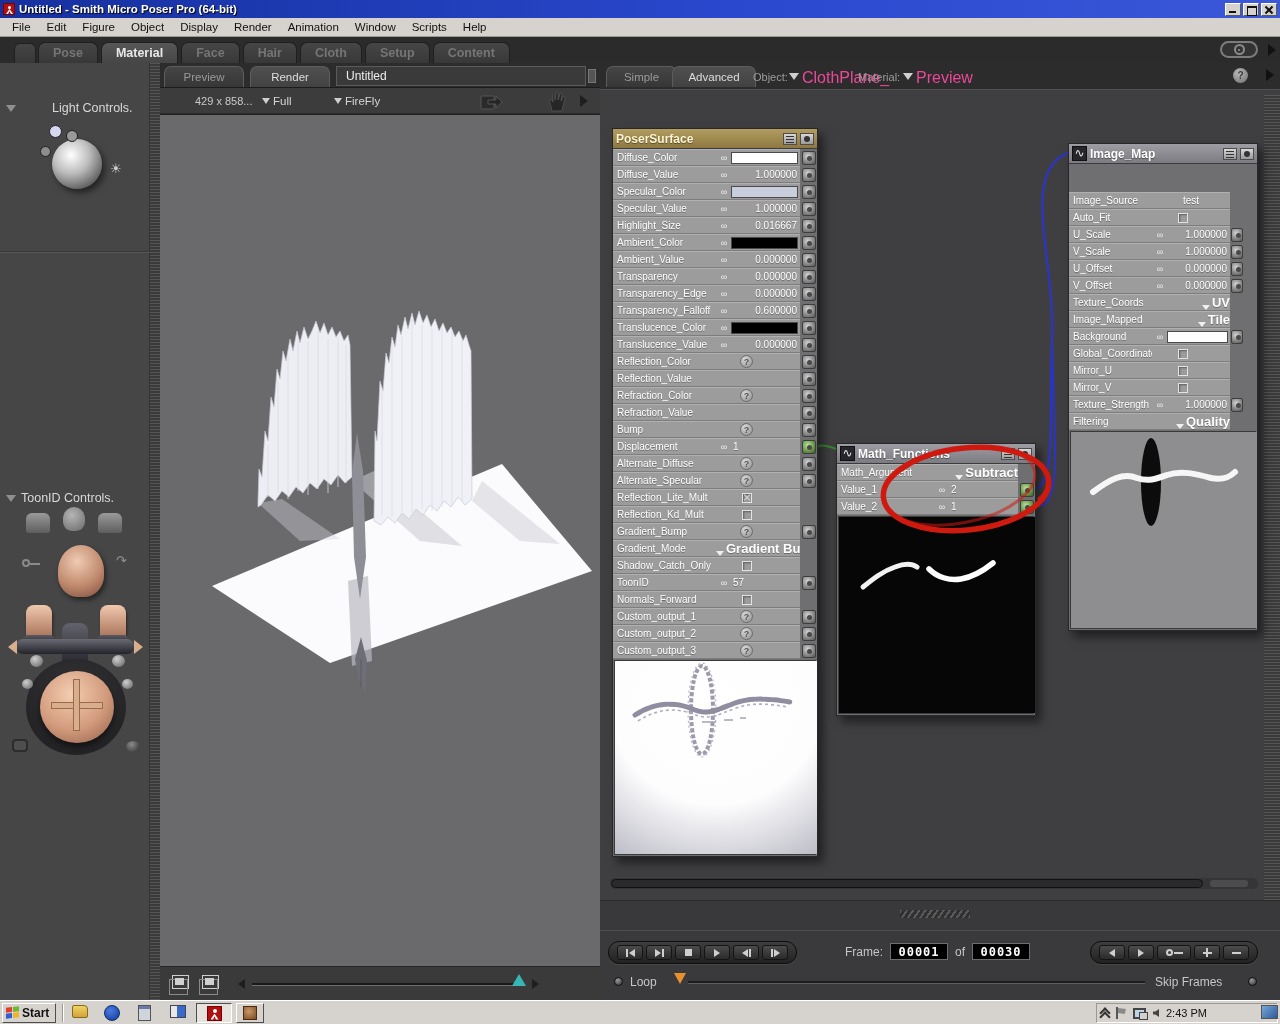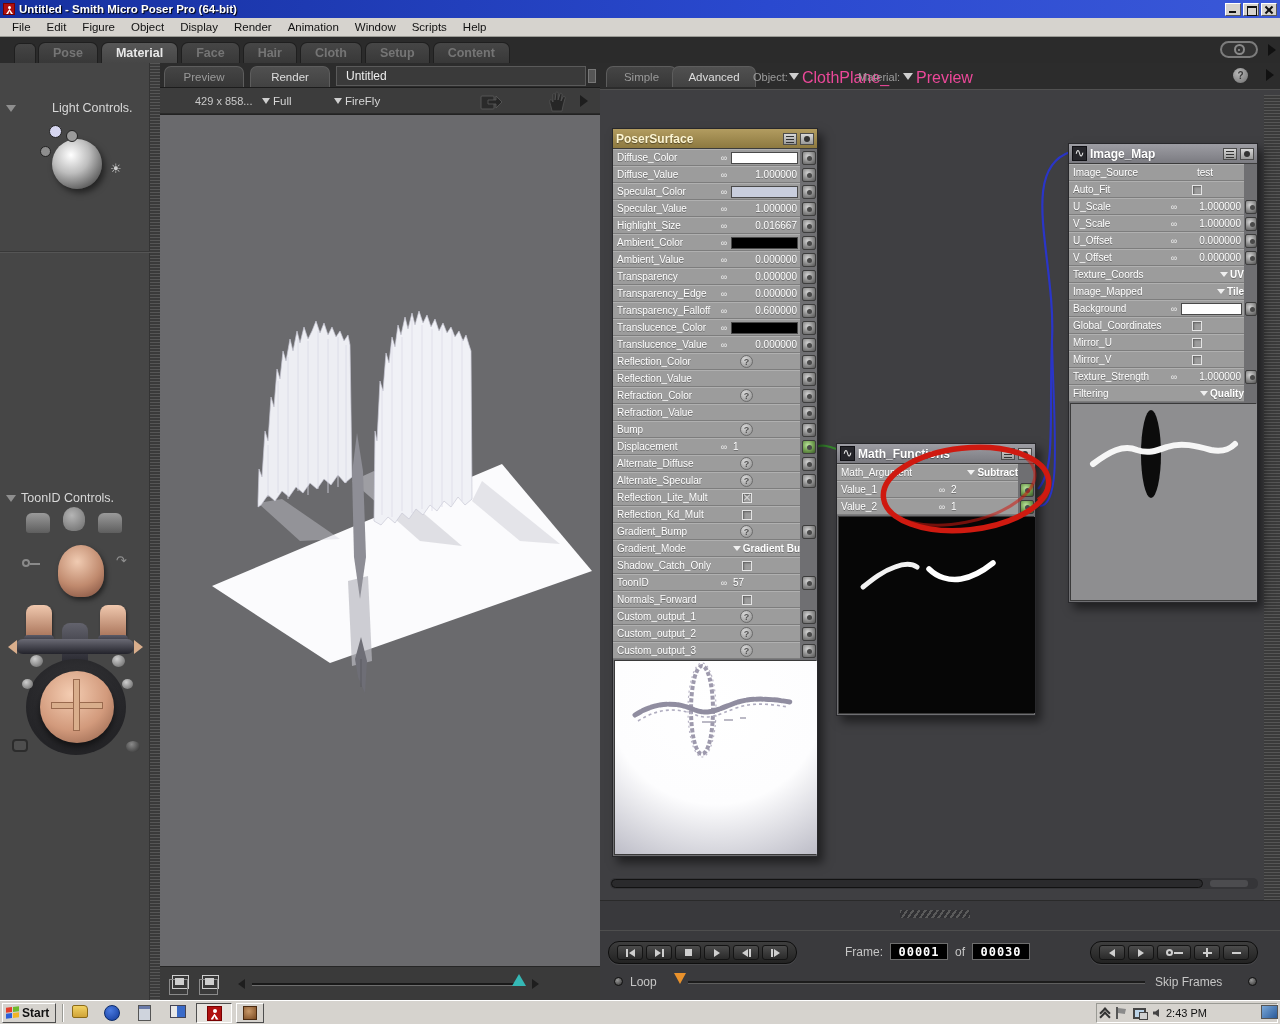--- a/index.html
+++ b/index.html
@@ -132,37 +132,37 @@
   .ntitle{flex:1;font-size:12px;font-weight:bold;color:#fff;text-shadow:0 1px 1px rgba(0,0,0,.45);white-space:nowrap;overflow:hidden;}
   .gold .ntitle{color:#fdf5d2;}
   .hicon{width:14px;height:12px;background:linear-gradient(#d8d8d8,#9a9a9a);border:1px solid #4c4c4c;position:relative;flex:none;}
   .list-icon::before{content:"";position:absolute;left:2px;right:2px;top:2px;height:7px;
     background:repeating-linear-gradient(180deg,#333 0 1px,transparent 1px 3px);}
   .eye-icon::before{content:"";position:absolute;left:3px;top:2px;width:6px;height:6px;border-radius:50%;background:#333;}
   .curve-icon{width:15px;height:15px;background:#26262b;border:1px solid #101014;color:#e8e8e8;
     font-size:12px;line-height:13px;text-align:center;flex:none;}
   .curve-icon::before{content:"∿";}
   .node-rows{padding-right:17px;}
-  .narrow-plugs .node-rows{padding-right:13px;}
+  .narrow-plugs .node-rows{padding-right:27px;margin-top:28px;}
   .nrow{height:17px;display:flex;align-items:center;background:#9c9c9c;
     border-bottom:1px solid #7d7d7d;border-top:1px solid #b0b0b0;position:relative;}
   .nlab{flex:1;font-size:10px;color:#fff;padding-left:4px;white-space:nowrap;overflow:hidden;text-shadow:0 1px 0 rgba(70,70,70,.55);}
   .nmid{width:84px;display:flex;align-items:center;font-size:10px;color:#fff;flex:none;}
   .narrow-plugs .nmid{width:78px;}
   .chain{width:15px;font-size:9px;color:#f0f0f0;text-align:center;flex:none;letter-spacing:-1px;}
   .nval{flex:1;text-align:right;padding:0 3px 0 2px;text-shadow:0 1px 0 rgba(70,70,70,.55);white-space:nowrap;}
   .swatch{flex:1;height:12px;border:1px solid #4a4a4a;margin-right:2px;}
   .qmark{width:13px;height:13px;border-radius:50%;background:radial-gradient(circle at 35% 30%,#d8d8d8,#8c8c8c);
     border:1px solid #6b6b6b;color:#555;font-size:9px;font-weight:bold;text-align:center;line-height:12px;margin-left:24px;flex:none;}
   .cbox{width:10px;height:10px;border:1px solid #e4e4e4;box-shadow:inset 1px 1px 2px rgba(0,0,0,.4);margin-left:26px;flex:none;position:relative;}
   .cbox.checked::before,.cbox.checked::after{content:"";position:absolute;left:0px;top:3px;width:8px;height:1px;background:#d6d6d6;}
   .cbox.checked::before{transform:rotate(45deg);}
   .cbox.checked::after{transform:rotate(-45deg);}
-  .ndrop{flex:1;display:flex;align-items:center;justify-content:flex-end;gap:2px;white-space:nowrap;
-    font-size:10px;font-weight:bold;text-shadow:0 1px 0 rgba(70,70,70,.55);}
+  .ndrop{flex:1;display:flex;align-items:flex-end;justify-content:flex-end;gap:2px;white-space:nowrap;
+    font-size:13px;font-weight:bold;text-shadow:0 1px 0 rgba(70,70,70,.55);}
   .ndrop .tri-dn{border-left-width:4px;border-right-width:4px;border-top-width:5px;border-top-color:#f0f0f0;}
   .nbtnval{flex:1;text-align:center;font-size:10px;color:#fff;text-shadow:0 1px 0 rgba(70,70,70,.55);}
   .plug{position:absolute;right:-16px;top:1px;width:14px;height:14px;border-radius:2px;border:1px solid #3d3d3d;
     background:radial-gradient(circle at 40% 35%,#d4d4d4,#8a8a8a 55%,#545454);}
   .plug::after{content:"";position:absolute;left:4px;top:4px;width:5px;height:5px;border-radius:50%;background:#494949;}
   .narrow-plugs .plug{right:-13px;width:12px;}
   .plug.connected{background:radial-gradient(circle at 40% 35%,#bbe49c,#6d9a4d 55%,#3a5a28);}
   .node-preview{margin:1px;border:1px solid #3a3a3a;font-size:0;}
 
   

